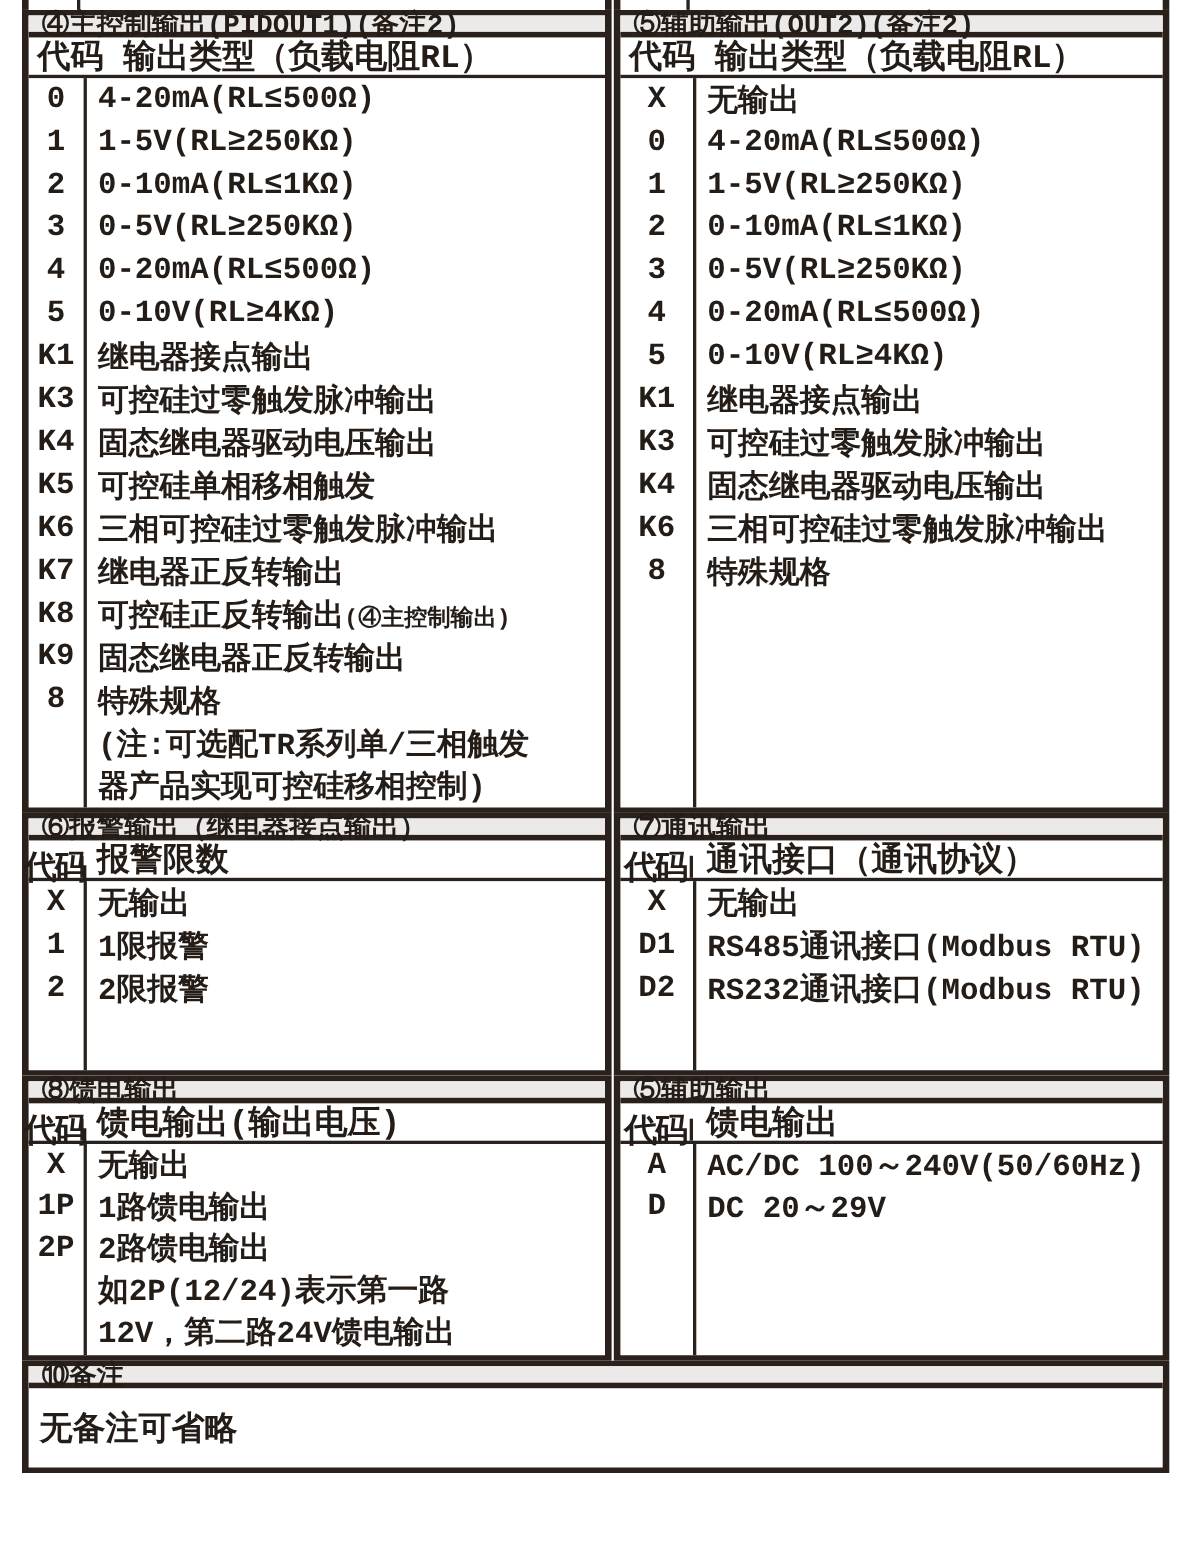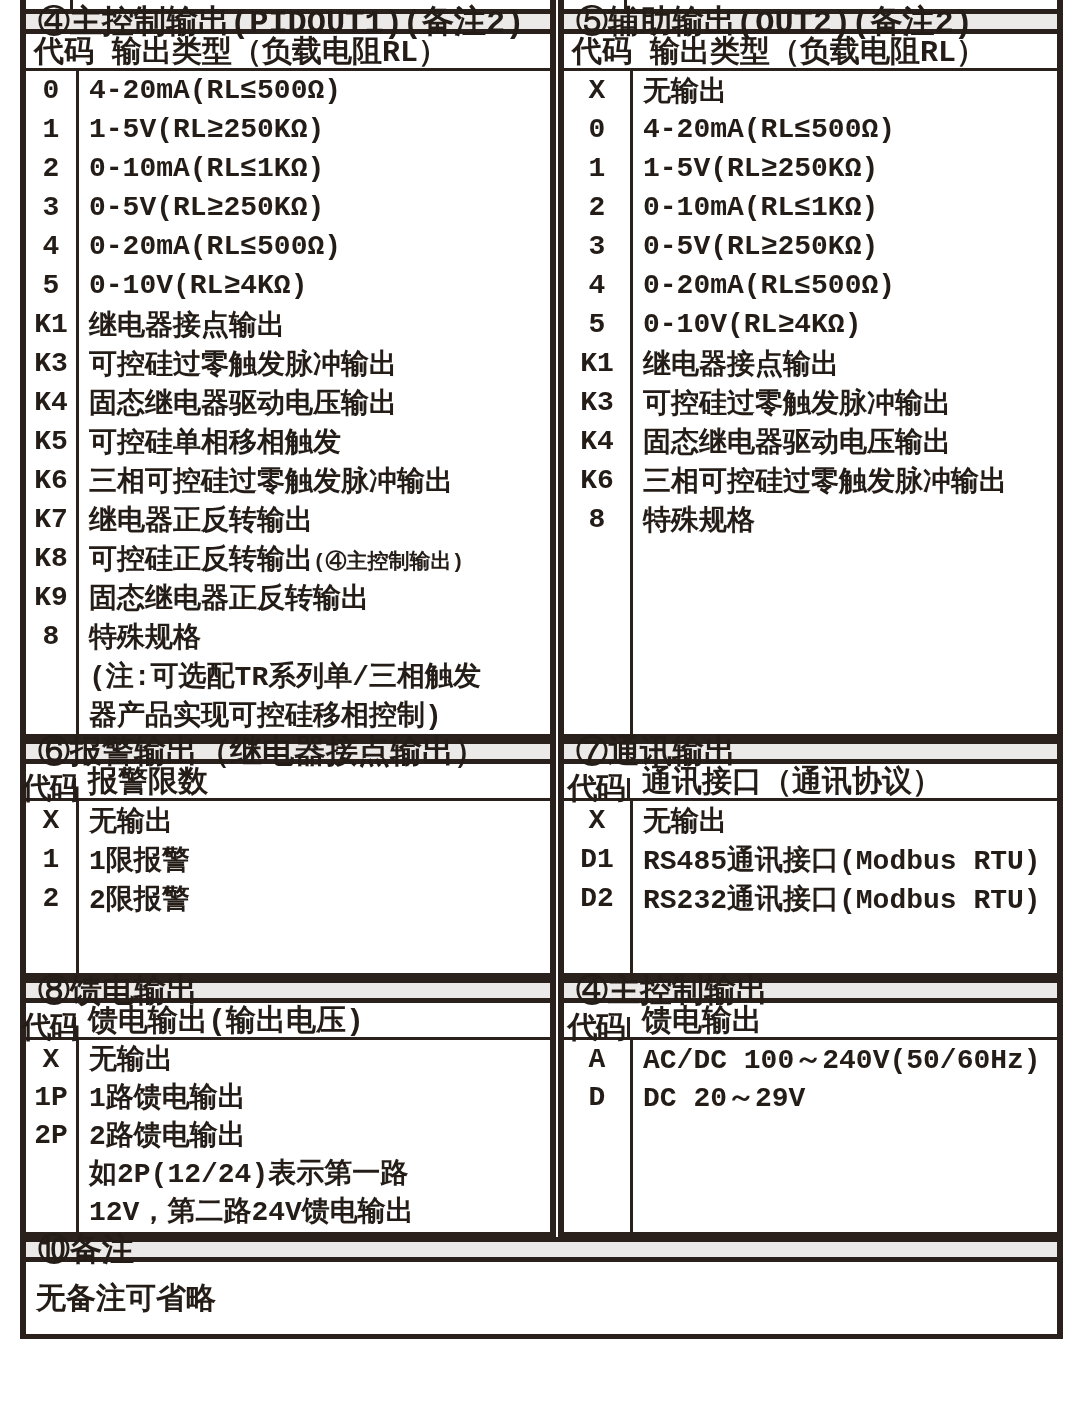--- a/index.html
+++ b/index.html
@@ -33,21 +33,21 @@
   .section{
     border:5px solid var(--bd);
     border-left-width:6px; border-right-width:6px;
     background:#fff;
   }
   .band{
     height:20px; background:var(--band);
     border-bottom:5px solid var(--bd);
     display:flex; align-items:center;
     padding-left:12px;
-    font-size:32px; letter-spacing:0px; white-space:nowrap;
+    font-size:25px; letter-spacing:0px; white-space:nowrap;
   }
   .colhead{
     height:37px; border-bottom:3px solid var(--bd);
     display:flex; align-items:stretch;
     font-size:30px; white-space:nowrap;
   }
   .colhead.single{align-items:center; padding-left:8px;font-family:Liberation Mono, monospace;}
   .colhead .ch-code{
     flex:none; display:flex; align-items:center; justify-content:center;
     border-right:3px solid var(--bd); letter-spacing:-2px;margin-top:14px;
@@ -306,21 +306,21 @@
             </div>
             <div class="row">
               <span class="code">D2</span>
               <span class="desc">RS232通讯接口(Modbus RTU)</span>
             </div>
           </div>
       </div>
 
       <div class="section cw66 rh38">
         <div class="band">
-          <span>④主控制输出</span>
+          <span>⑤辅助输出</span>
         </div>
         <div class="colhead">
           <span class="ch-code">代码</span>
           <span class="ch-label">馈电输出</span>
         </div>
         <div class="rows h192">
             <div class="row">
               <span class="code">A</span>
               <span class="desc">AC/DC 100～240V(50/60Hz)</span>
             </div>

